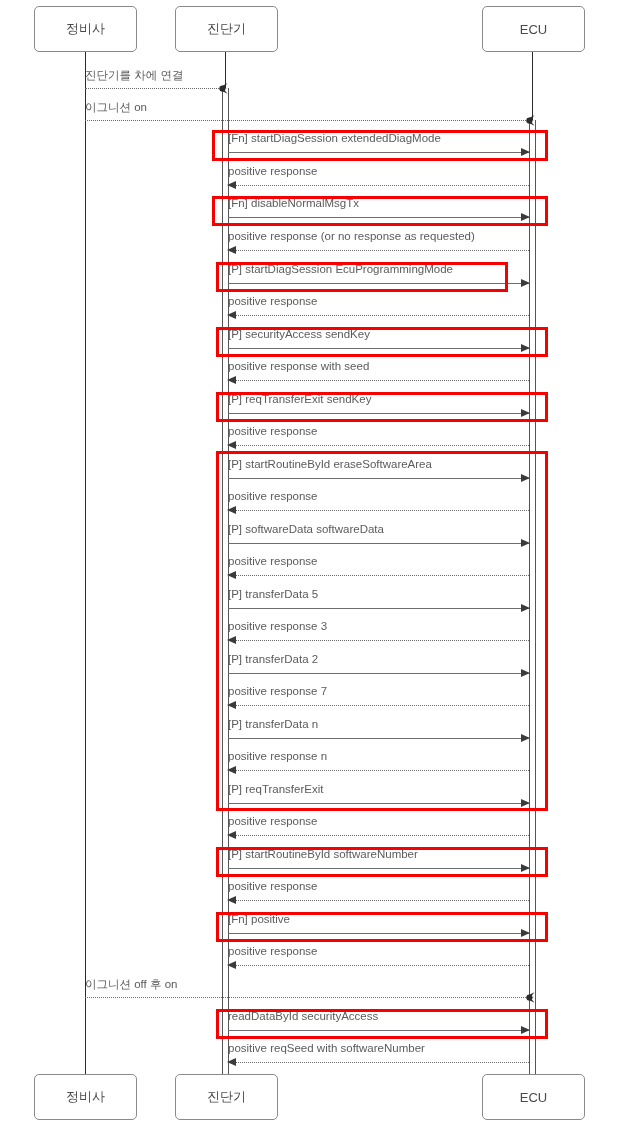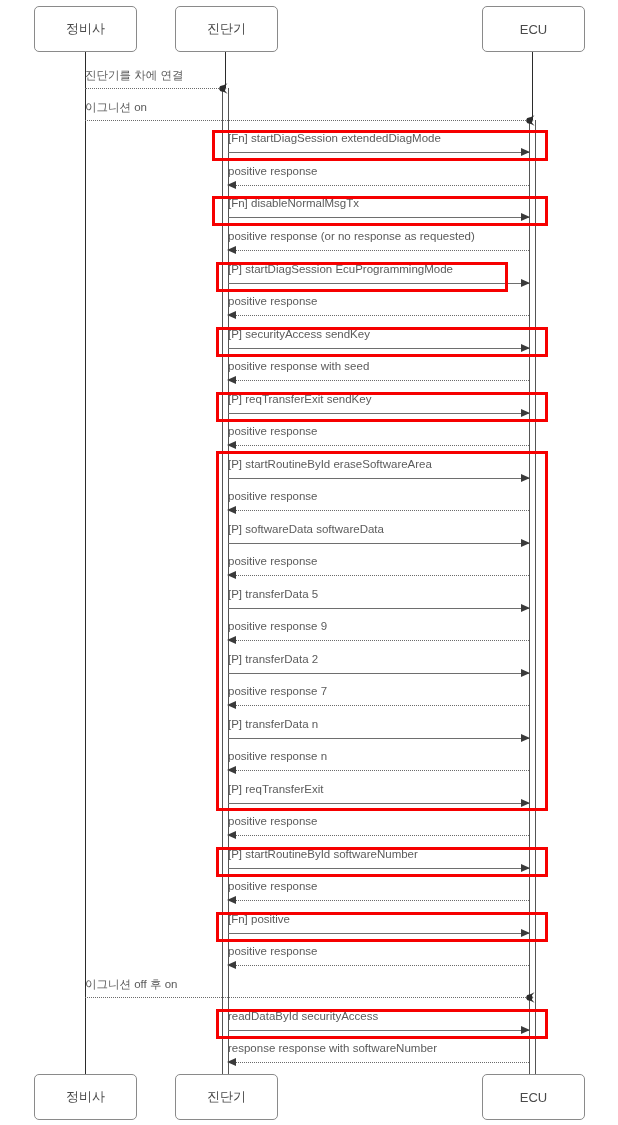--- a/index.html
+++ b/index.html
@@ -200,21 +200,21 @@
         <div class="label">positive response</div>
         <div class="head"></div>
       </div>
       <div class="msg solid to-right" style="left: 228px; width: 301px; top: 608px;">
         <div class="line"></div>
         <div class="label">[P] transferData 5</div>
         <div class="head"></div>
       </div>
       <div class="msg dashed to-left" style="left: 228px; width: 301px; top: 640px;">
         <div class="line"></div>
-        <div class="label">positive response 9</div>
+        <div class="label">positive response 3</div>
         <div class="head"></div>
       </div>
       <div class="msg solid to-right" style="left: 228px; width: 301px; top: 673px;">
         <div class="line"></div>
         <div class="label">[P] transferData 2</div>
         <div class="head"></div>
       </div>
       <div class="msg dashed to-left" style="left: 228px; width: 301px; top: 705px;">
         <div class="line"></div>
         <div class="label">positive response 7</div>
@@ -268,21 +268,21 @@
         <div class="line"></div>
         <div class="label">이그니션 off 후 on</div>
       </div>
       <div class="msg solid to-right" style="left: 228px; width: 301px; top: 1030px;">
         <div class="line"></div>
         <div class="label">readDataById securityAccess</div>
         <div class="head"></div>
       </div>
       <div class="msg dashed to-left" style="left: 228px; width: 301px; top: 1062px;">
         <div class="line"></div>
-        <div class="label">response response with softwareNumber</div>
+        <div class="label">positive reqSeed with softwareNumber</div>
         <div class="head"></div>
       </div>
     </div>
   <div id="highlights-layer">
       <div class="hl" style="left: 212px; top: 130px; width: 336px; height: 31px; border-color: rgb(246, 0, 0);"></div>
       <div class="hl" style="left: 212px; top: 196px; width: 336px; height: 30px; border-color: rgb(246, 0, 0);"></div>
       <div class="hl" style="left: 216px; top: 262px; width: 292px; height: 30px; border-color: rgb(246, 0, 0);"></div>
       <div class="hl" style="left: 216px; top: 327px; width: 332px; height: 30px; border-color: rgb(246, 0, 0);"></div>
       <div class="hl" style="left: 216px; top: 392px; width: 332px; height: 30px; border-color: rgb(246, 0, 0);"></div>
       <div class="hl" style="left: 216px; top: 451px; width: 332px; height: 360px; border-color: rgb(246, 0, 0);"></div>

